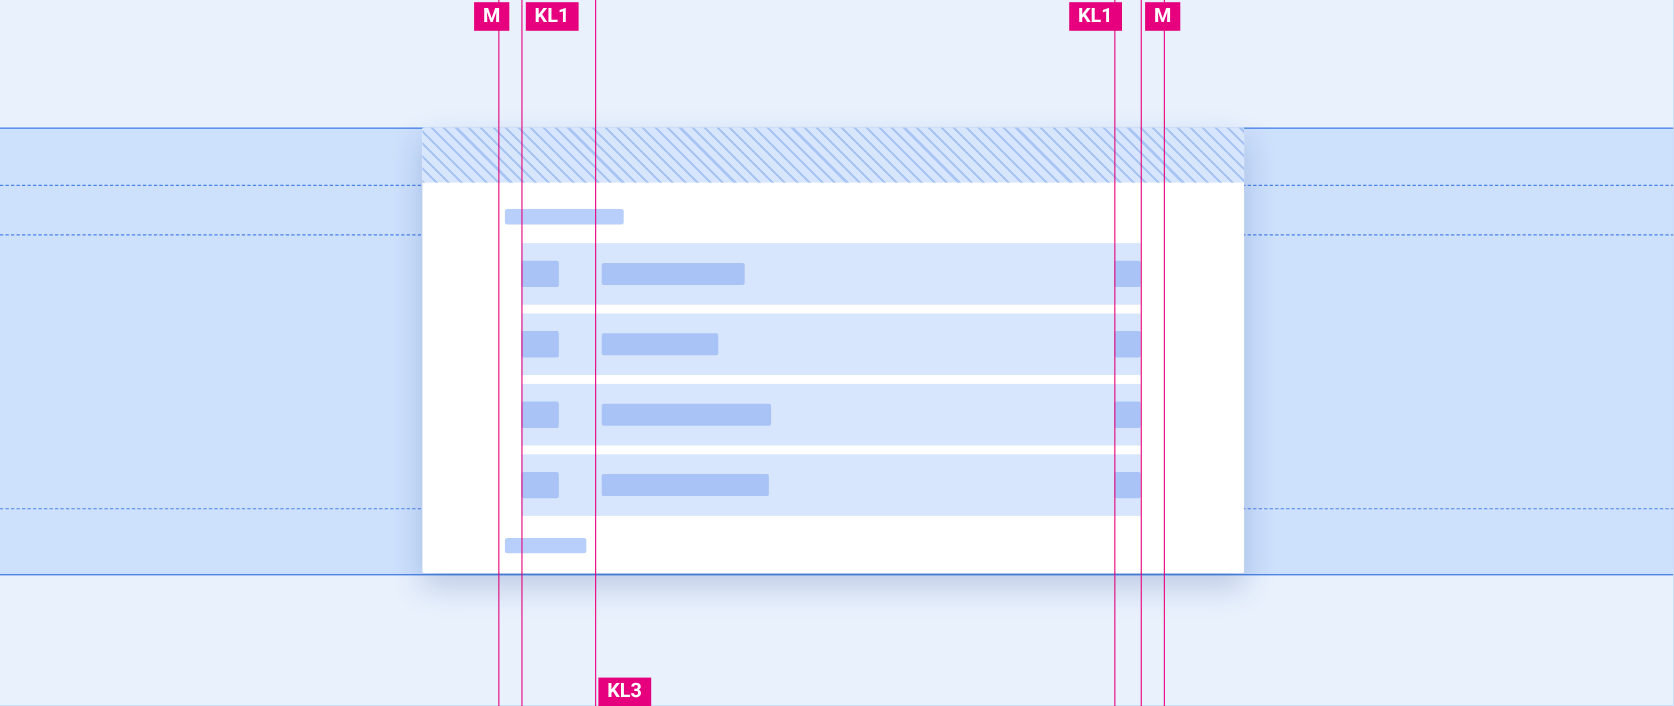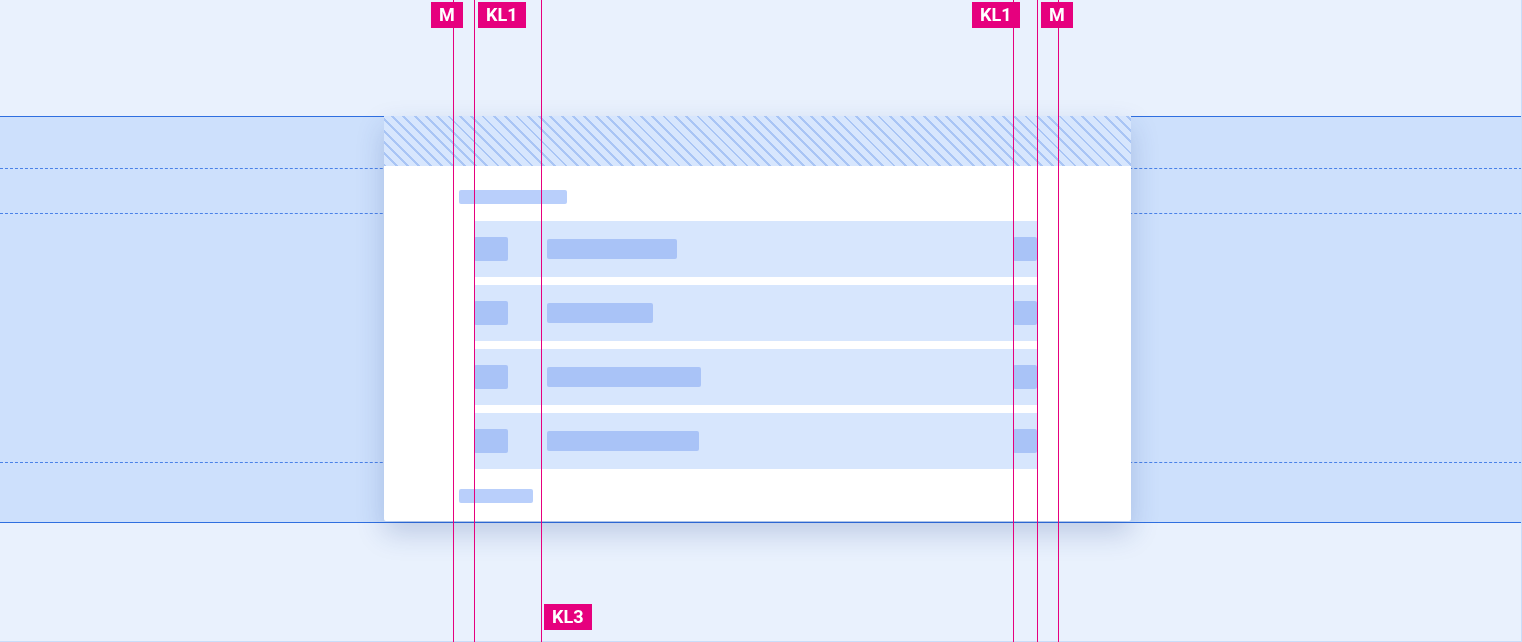--- a/index.html
+++ b/index.html
@@ -176,16 +176,16 @@
   <div class="vguide" style="left:541px;"></div>
   <div class="vguide" style="left:1013px;"></div>
   <div class="vguide" style="left:1037px;"></div>
   <div class="vguide" style="left:1058px;"></div>
 
   <div class="tag" style="left:431px; top:2px;">M</div>
   <div class="tag" style="left:478px; top:2px;">KL1</div>
   <div class="tag" style="left:972px; top:2px;">KL1</div>
   <div class="tag" style="left:1041px; top:2px;">M</div>
 
-  <div class="tag" style="left:544px; bottom:12px;">KL3</div>
+  <div class="tag" style="left:544px; bottom:0;">KL3</div>
 
   <div class="canvas-border"></div>
 </div>
 
 </body></html>

